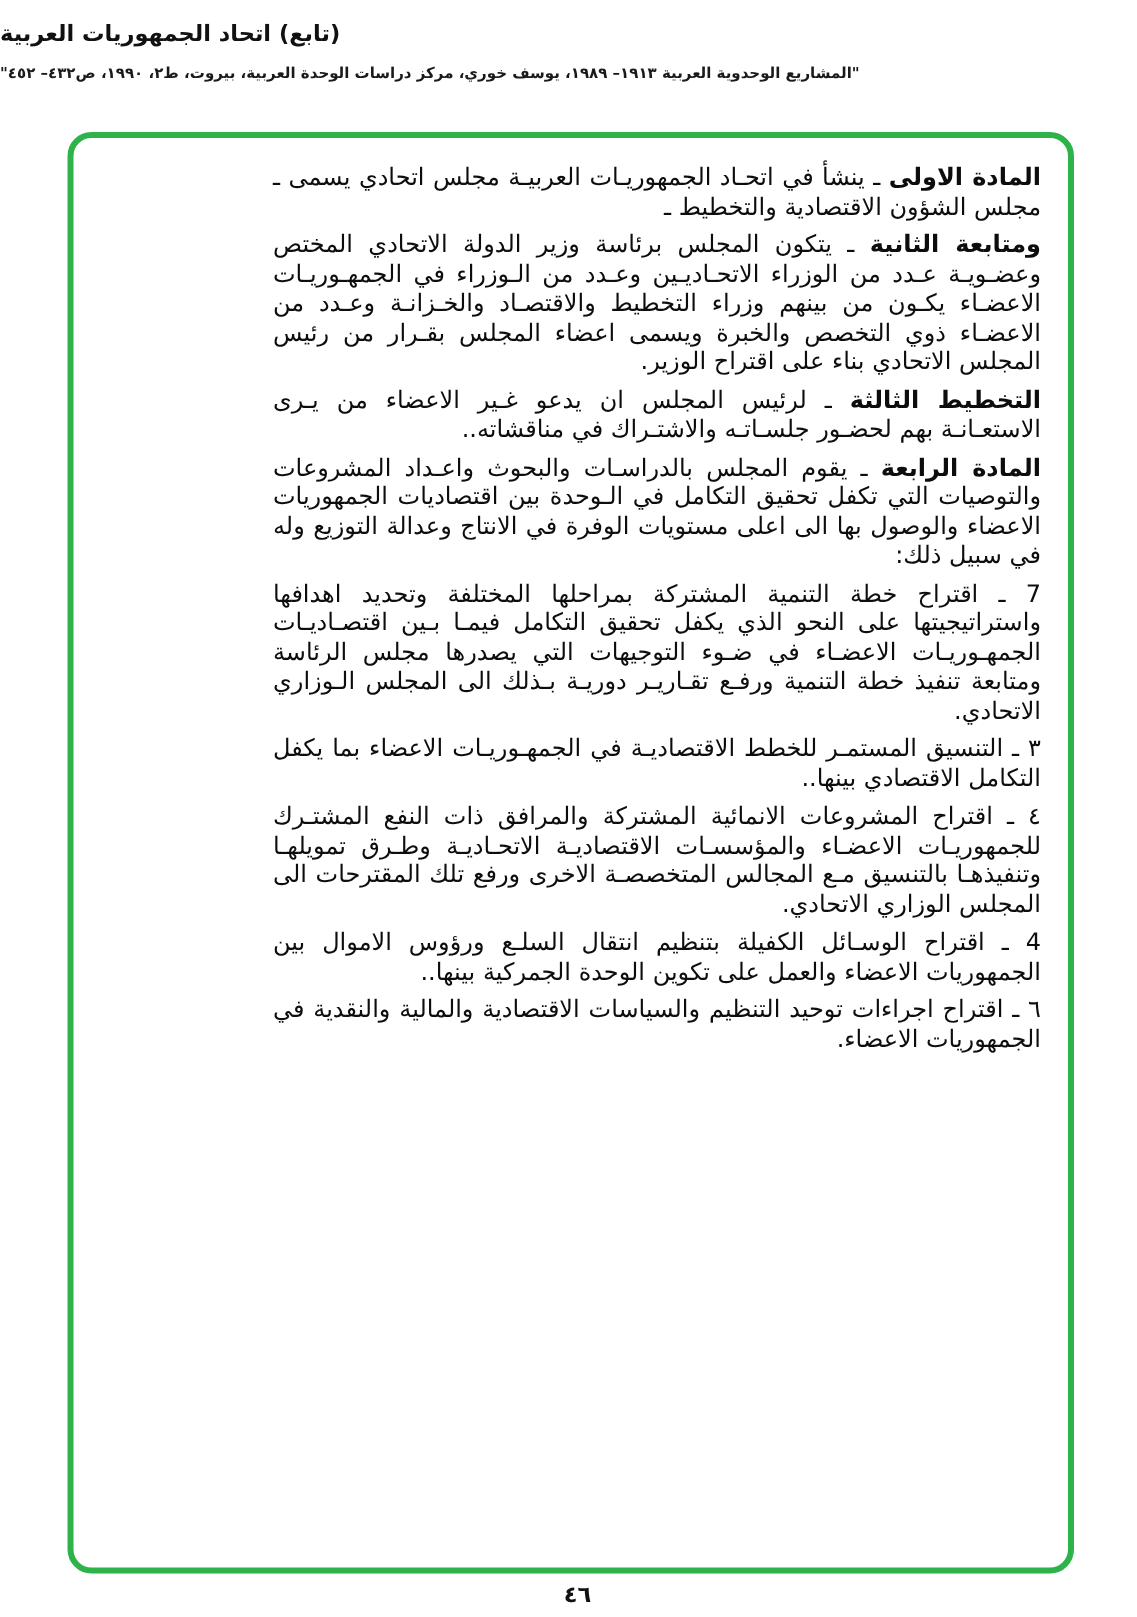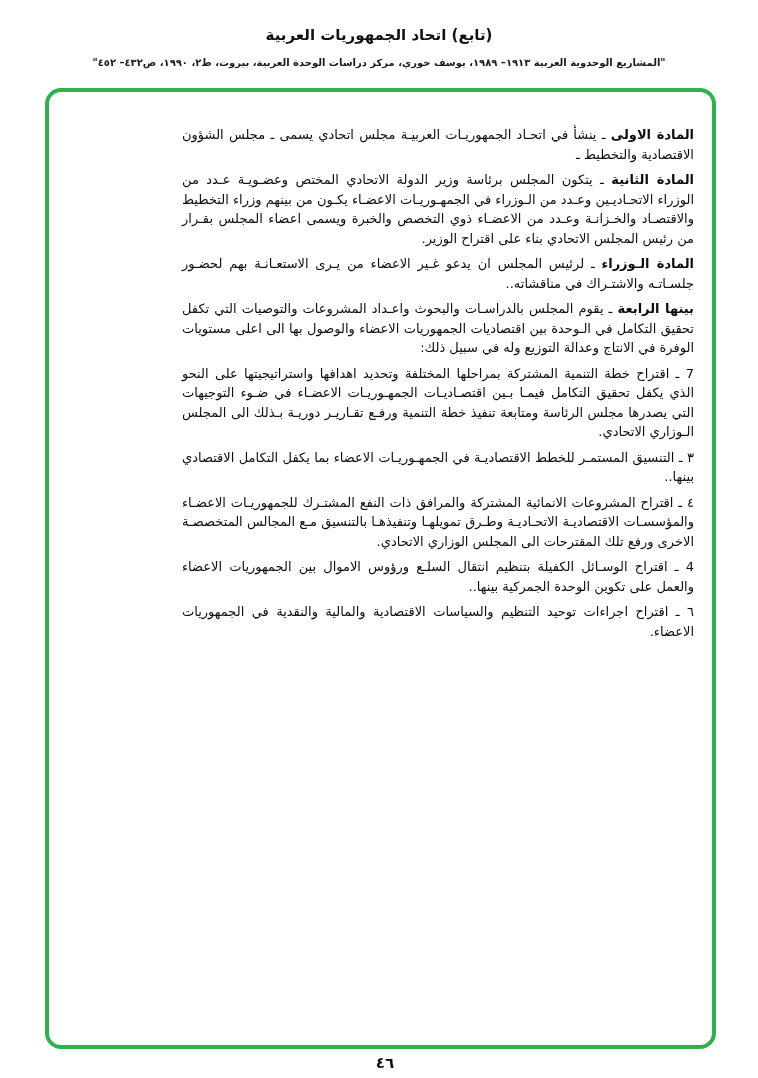--- a/index.html
+++ b/index.html
@@ -6,21 +6,21 @@
   html, body { width: 758px; height: 1078px; }
   body {
     background: #ffffff;
     font-family: "DejaVu Sans", sans-serif;
     color: #111111;
     position: relative;
     overflow: hidden;
   }
   .page { position: absolute; inset: 0; direction: rtl; }
 
-  .page-header { text-align: center; padding-top: 26px; }
+  .page-header { text-align: left; padding-top: 13px; }
   .doc-title {
     font-size: 15px;
     font-weight: bold;
     letter-spacing: 0.2px;
   }
   .doc-citation {
     margin-top: 13px;
     font-size: 10px;
     font-weight: bold;
     color: #1a1a1a;
@@ -32,24 +32,24 @@
     left: 45px;
     top: 88px;
     width: 671px;
     height: 961px;
     border: 4px solid #2db34a; 
     border-radius: 16px;
     background: #ffffff;
   }
   .document-body {
     position: absolute;
-    top: 33px;
+    top: 16px;
     right: 18px;
     width: 512px;
-    font-size: 13px;
+    font-size: 16px;
     line-height: 19.5px;
     text-align: justify;
     direction: rtl;
     color: #0d0d0d;
   }
   .para { margin-bottom: 6px; }
   .para strong { font-weight: bold; }
 
   .page-footer {
     position: absolute;
@@ -70,25 +70,25 @@
 
   <header class="page-header">
     <h1 class="doc-title">(تابع) اتحاد الجمهوريات العربية</h1>
     <div class="doc-citation">"المشاريع الوحدوية العربية ١٩١٣– ١٩٨٩، يوسف خوري، مركز دراسات الوحدة العربية، بيروت، ط٢، ١٩٩٠، ص٤٣٢– ٤٥٢"</div>
   </header>
 
   <div class="content-frame" style="border-color: rgb(45, 179, 74);">
     <div class="document-body">
   <p class="para"><strong>المادة الاولى</strong><span> ـ ينشأ في اتحـاد الجمهوريـات العربيـة مجلس اتحادي يسمى ـ مجلس الشؤون الاقتصادية والتخطيط ـ</span></p>
 
-  <p class="para"><strong>المادة الثانية</strong><span> ـ يتكون المجلس برئاسة وزير الدولة الاتحادي المختص وعضـويـة عـدد من الوزراء الاتحـاديـين وعـدد من الـوزراء في الجمهـوريـات الاعضـاء يكـون من بينهم وزراء التخطيط والاقتصـاد والخـزانـة وعـدد من الاعضـاء ذوي التخصص والخبرة ويسمى اعضاء المجلس بقـرار من رئيس المجلس الاتحادي بناء على اقتراح الوزير.</span></p>
+  <p class="para"><strong>ومتابعة الثانية</strong><span> ـ يتكون المجلس برئاسة وزير الدولة الاتحادي المختص وعضـويـة عـدد من الوزراء الاتحـاديـين وعـدد من الـوزراء في الجمهـوريـات الاعضـاء يكـون من بينهم وزراء التخطيط والاقتصـاد والخـزانـة وعـدد من الاعضـاء ذوي التخصص والخبرة ويسمى اعضاء المجلس بقـرار من رئيس المجلس الاتحادي بناء على اقتراح الوزير.</span></p>
 
-  <p class="para"><strong>المادة الـوزراء</strong><span> ـ لرئيس المجلس ان يدعو غـير الاعضاء من يـرى الاستعـانـة بهم لحضـور جلسـاتـه والاشتـراك في مناقشاته..</span></p>
+  <p class="para"><strong>التخطيط الثالثة</strong><span> ـ لرئيس المجلس ان يدعو غـير الاعضاء من يـرى الاستعـانـة بهم لحضـور جلسـاتـه والاشتـراك في مناقشاته..</span></p>
 
-  <p class="para"><strong>بينها الرابعة</strong><span> ـ يقوم المجلس بالدراسـات والبحوث واعـداد المشروعات والتوصيات التي تكفل تحقيق التكامل في الـوحدة بين اقتصاديات الجمهوريات الاعضاء والوصول بها الى اعلى مستويات الوفرة في الانتاج وعدالة التوزيع وله في سبيل ذلك:</span></p>
+  <p class="para"><strong>المادة الرابعة</strong><span> ـ يقوم المجلس بالدراسـات والبحوث واعـداد المشروعات والتوصيات التي تكفل تحقيق التكامل في الـوحدة بين اقتصاديات الجمهوريات الاعضاء والوصول بها الى اعلى مستويات الوفرة في الانتاج وعدالة التوزيع وله في سبيل ذلك:</span></p>
 
 
   <p class="para"><strong></strong><span>7 ـ اقتراح خطة التنمية المشتركة بمراحلها المختلفة وتحديد اهدافها واستراتيجيتها على النحو الذي يكفل تحقيق التكامل فيمـا بـين اقتصـاديـات الجمهـوريـات الاعضـاء في ضـوء التوجيهات التي يصدرها مجلس الرئاسة ومتابعة تنفيذ خطة التنمية ورفـع تقـاريـر دوريـة بـذلك الى المجلس الـوزاري الاتحادي.</span></p>
 
   <p class="para"><strong></strong><span>٣ ـ التنسيق المستمـر للخطط الاقتصاديـة في الجمهـوريـات الاعضاء بما يكفل التكامل الاقتصادي بينها..</span></p>
 
   <p class="para"><strong></strong><span>٤ ـ اقتراح المشروعات الانمائية المشتركة والمرافق ذات النفع المشتـرك للجمهوريـات الاعضـاء والمؤسسـات الاقتصاديـة الاتحـاديـة وطـرق تمويلهـا وتنفيذهـا بالتنسيق مـع المجالس المتخصصـة الاخرى ورفع تلك المقترحات الى المجلس الوزاري الاتحادي.</span></p>
 
   <p class="para"><strong></strong><span>4 ـ اقتراح الوسـائل الكفيلة بتنظيم انتقال السلـع ورؤوس الاموال بين الجمهوريات الاعضاء والعمل على تكوين الوحدة الجمركية بينها..</span></p>
 

